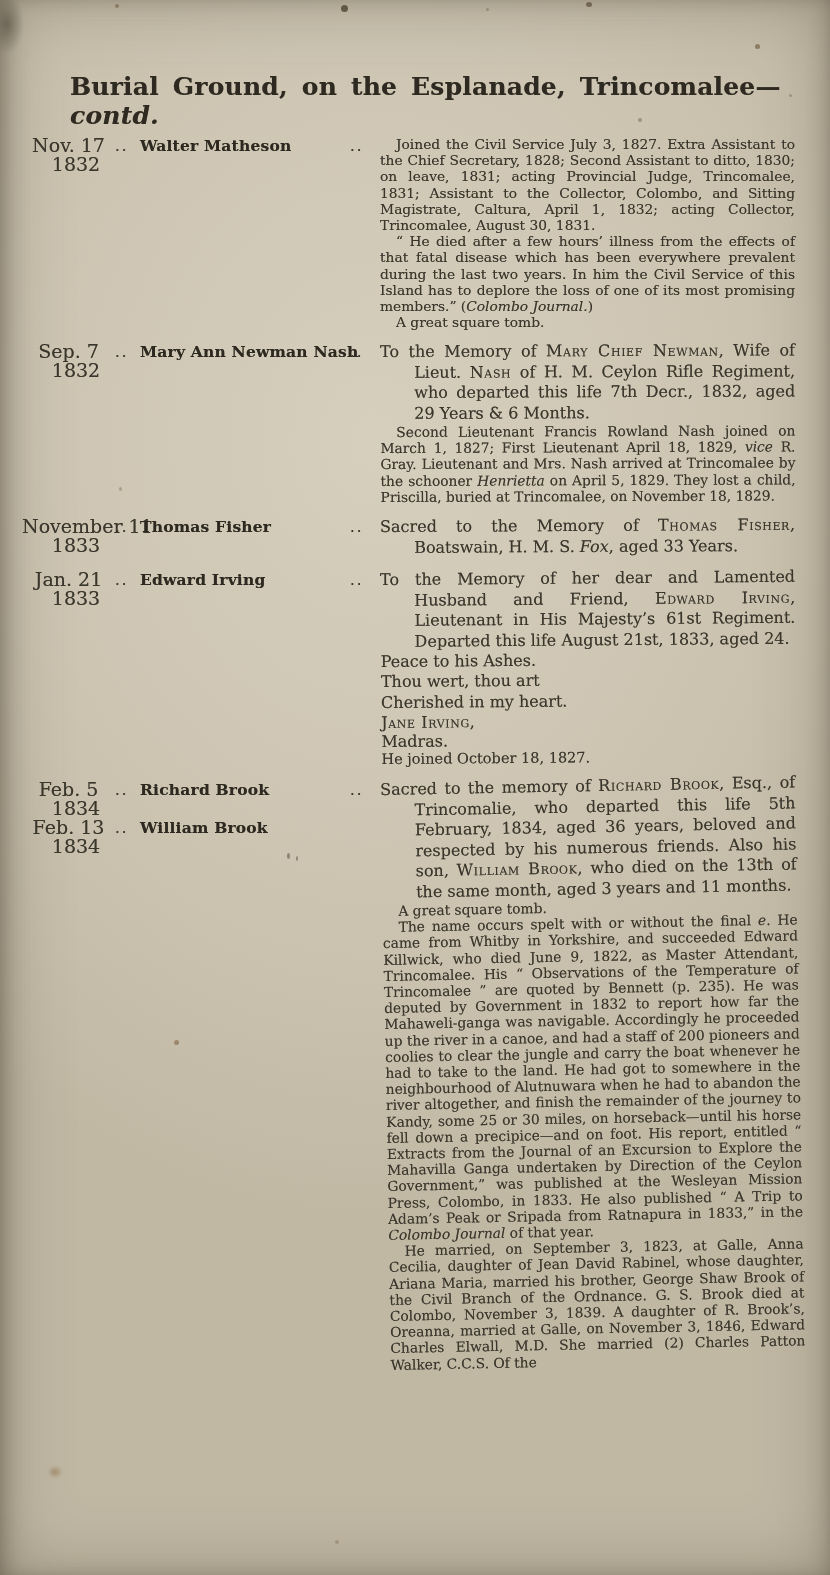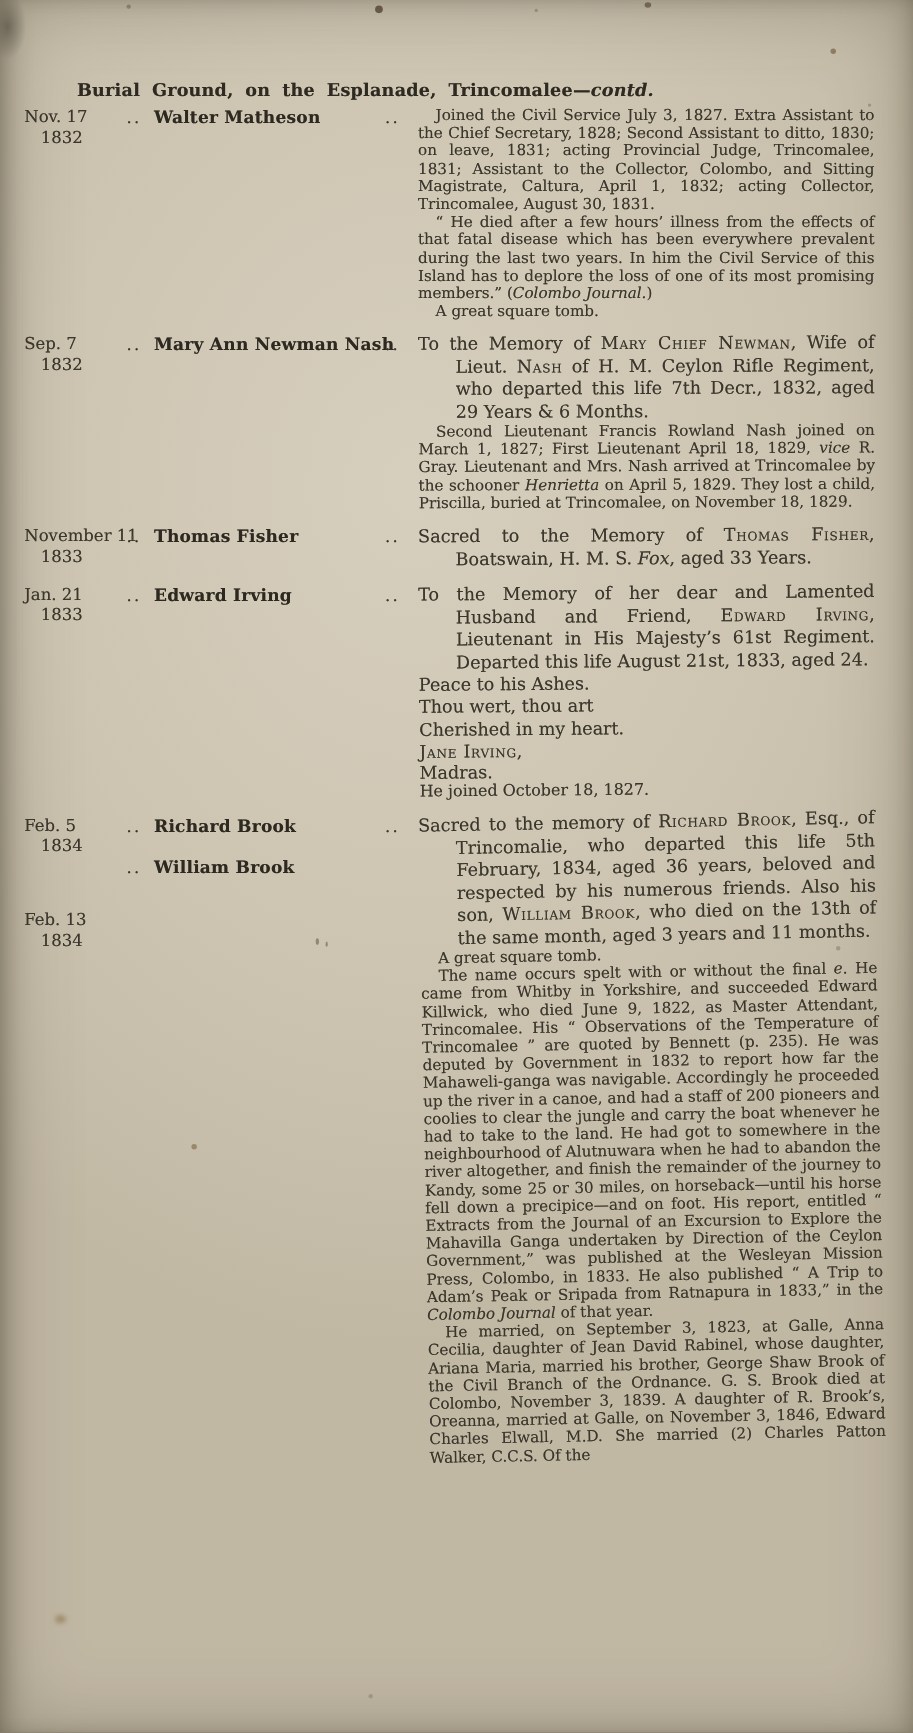--- a/index.html
+++ b/index.html
@@ -9,31 +9,31 @@
     font-family:"DejaVu Serif","Liberation Serif",serif;
     color:#3a362c;
     background-color:#c9c1ae;
     background-image:
       radial-gradient(ellipse 620px 780px at 45% 28%, #d7cfbd 0%, #cdc5b2 55%, #c1b8a4 100%),
       linear-gradient(180deg, rgba(105,98,82,.22) 0, rgba(105,98,82,0) 14px, rgba(0,0,0,0) 82%, rgba(150,120,88,.10) 100%);
     box-shadow:inset 0 0 70px rgba(82,73,55,.38), inset 14px 0 26px -14px rgba(60,52,38,.55), inset -10px 0 22px -12px rgba(60,52,38,.40);
     text-shadow:0 0 .5px rgba(58,54,44,.55);
   }
   .pagenum{margin:0 0 0 292px;font-size:17px;letter-spacing:1.5px;color:#332f26;}
-  .title{margin:46px 0 0 50px;font-size:16px;font-weight:bold;color:#2e2a21;word-spacing:5px;letter-spacing:.2px;}
+  .title{margin:46px 0 0 50px;font-size:25px;font-weight:bold;color:#2e2a21;word-spacing:5px;letter-spacing:.2px;}
   .title .contd{font-style:italic;font-weight:bold;}
   .headrow,.entry{display:grid;grid-template-columns:95px 25px 210px 30px 1fr;align-items:start;}
   .headrow{margin-top:13px;font-size:13.5px;color:#444035;}
   .h-date{padding-left:8px;}
   .h-name{padding-left:0px;}
   .h-insc{text-align:center;}
   .h-insc span{position:relative;left:36px;}
   .entries{margin-top:6px;}
   .entry{margin-bottom:12px;grid-auto-rows:min-content;}
-  .date-cell{font-size:15px;line-height:19px;white-space:nowrap;}
+  .date-cell{font-size:19px;line-height:19px;white-space:nowrap;text-align:center;}
   .date-l1{padding-left:2px;}
   .date-l2{padding-left:17px;}
   .leader{font-size:15px;letter-spacing:2px;padding-top:1px;color:#3a362c;}
   .name-cell{font-size:15.5px;font-weight:bold;line-height:19px;color:#2d2920;letter-spacing:.2px;white-space:nowrap;}
   .insc{min-width:0;}
   .insc p{margin:0;}
   .p-main{font-size:16px;line-height:20.5px;text-align:justify;padding-left:34px;text-indent:-34px;margin-bottom:6px;}
   .p-note{font-size:13.8px;line-height:16.2px;text-align:justify;margin:6px 0 0 32px;text-indent:16px;}
   .p-center{font-size:16px;margin:9px 0 0 95px;}
   .p-verse{font-size:16px;line-height:21px;margin:7px 0 0 55px;}
@@ -130,21 +130,21 @@
         </div>
       </div>
       <div class="entry entry-5">
         <div class="date-cell" style="grid-area: 1 / 1;">
           <div class="date-l1">Feb. 5</div>
           <div class="date-l2">1834</div>
         </div>
         <div class="leader" style="grid-area: 1 / 2;">..</div>
         <div class="name-cell" style="grid-area: 1 / 3;">Richard Brook</div>
         <div class="leader" style="grid-area: 1 / 4;">..</div>
-        <div class="date-cell" style="grid-area: 2 / 1; margin-top: 48px;">
+        <div class="date-cell" style="grid-area: 2 / 1;">
           <div class="date-l1">Feb. 13</div>
           <div class="date-l2">1834</div>
         </div>
         <div class="leader" style="grid-area: 2 / 2;">..</div>
         <div class="name-cell" style="grid-area: 2 / 3;">William Brook</div>
         <div class="insc" style="grid-area: 1 / 5 / span 9;">
           <p class="p-main"><span>Sacred to the memory of </span><span class="seg-sc">Richard Brook</span><span>, Esq., of Trincomalie, who departed this life 5th February, 1834, aged 36 years, beloved and respected by his numerous friends. Also his son, </span><span class="seg-sc">William Brook</span><span>, who died on the 13th of the same month, aged 3 years and 11 months.</span></p>
           <p class="p-note"><span>A great square tomb.</span></p>
           <p class="p-note"><span>The name occurs spelt with or without the final </span><span class="seg-i">e</span><span>. He came from Whitby in Yorkshire, and succeeded Edward Killwick, who died June 9, 1822, as Master Attendant, Trincomalee. His “ Observations of the Temperature of Trincomalee ” are quoted by Bennett (p. 235). He was deputed by Government in 1832 to report how far the Mahaweli-ganga was navigable. Accordingly he proceeded up the river in a canoe, and had a staff of 200 pioneers and coolies to clear the jungle and carry the boat whenever he had to take to the land. He had got to somewhere in the neighbourhood of Alutnuwara when he had to abandon the river altogether, and finish the remainder of the journey to Kandy, some 25 or 30 miles, on horseback—until his horse fell down a precipice—and on foot. His report, entitled “ Extracts from the Journal of an Excursion to Explore the Mahavilla Ganga undertaken by Direction of the Ceylon Government,” was published at the Wesleyan Mission Press, Colombo, in 1833. He also published “ A Trip to Adam’s Peak or Sripada from Ratnapura in 1833,” in the </span><span class="seg-i">Colombo Journal</span><span> of that year.</span></p>
           <p class="p-note"><span>He married, on September 3, 1823, at Galle, Anna Cecilia, daughter of Jean David Rabinel, whose daughter, Ariana Maria, married his brother, George Shaw Brook of the Civil Branch of the Ordnance. G. S. Brook died at Colombo, November 3, 1839. A daughter of R. Brook’s, Oreanna, married at Galle, on November 3, 1846, Edward Charles Elwall, M.D. She married (2) Charles Patton Walker, C.C.S. Of the</span></p>

